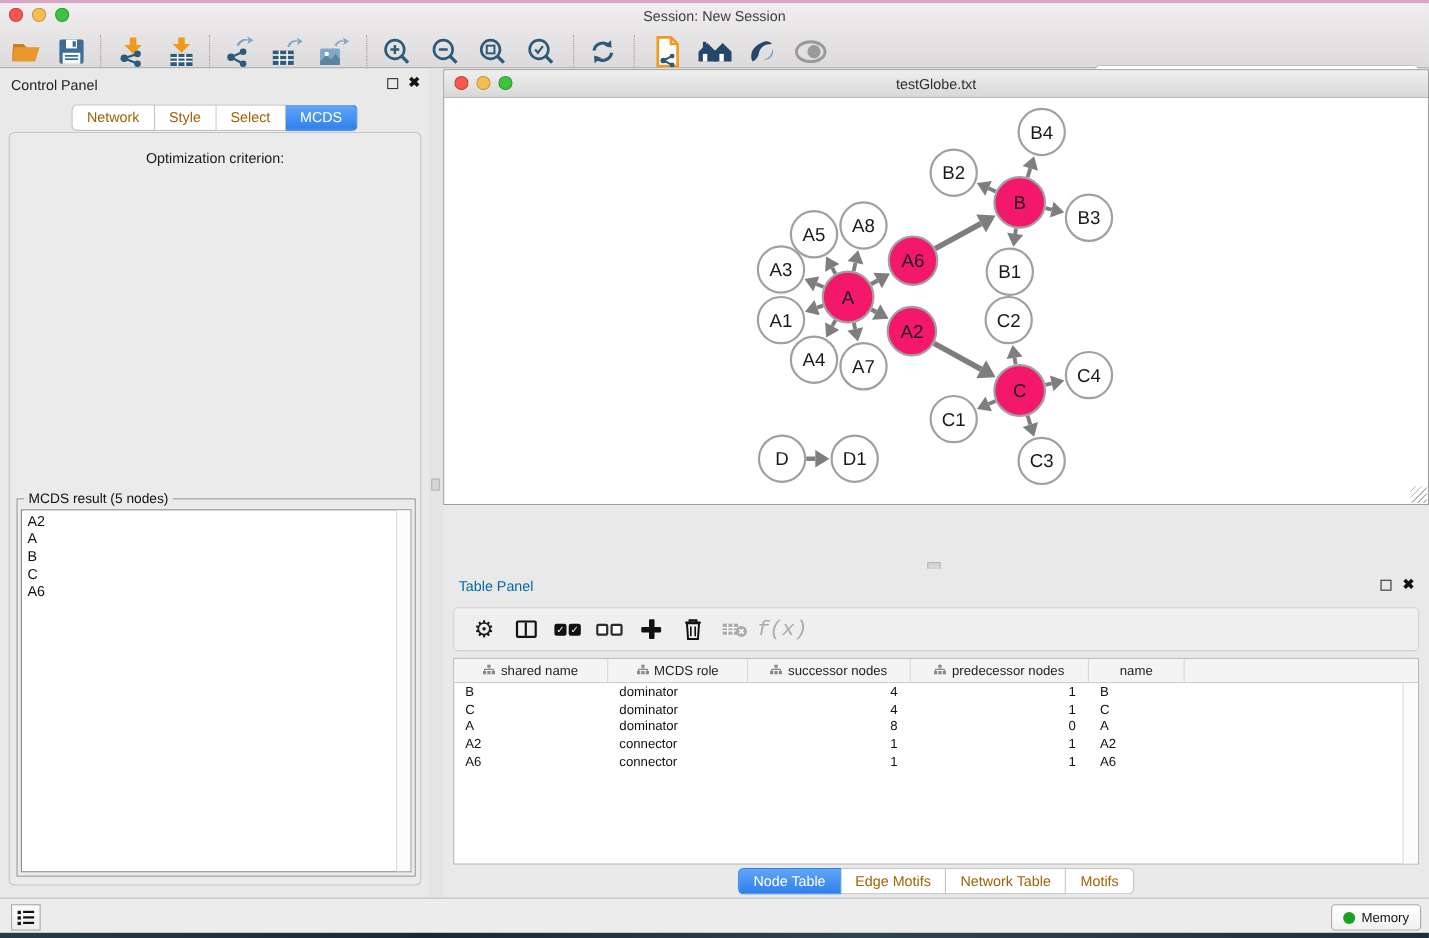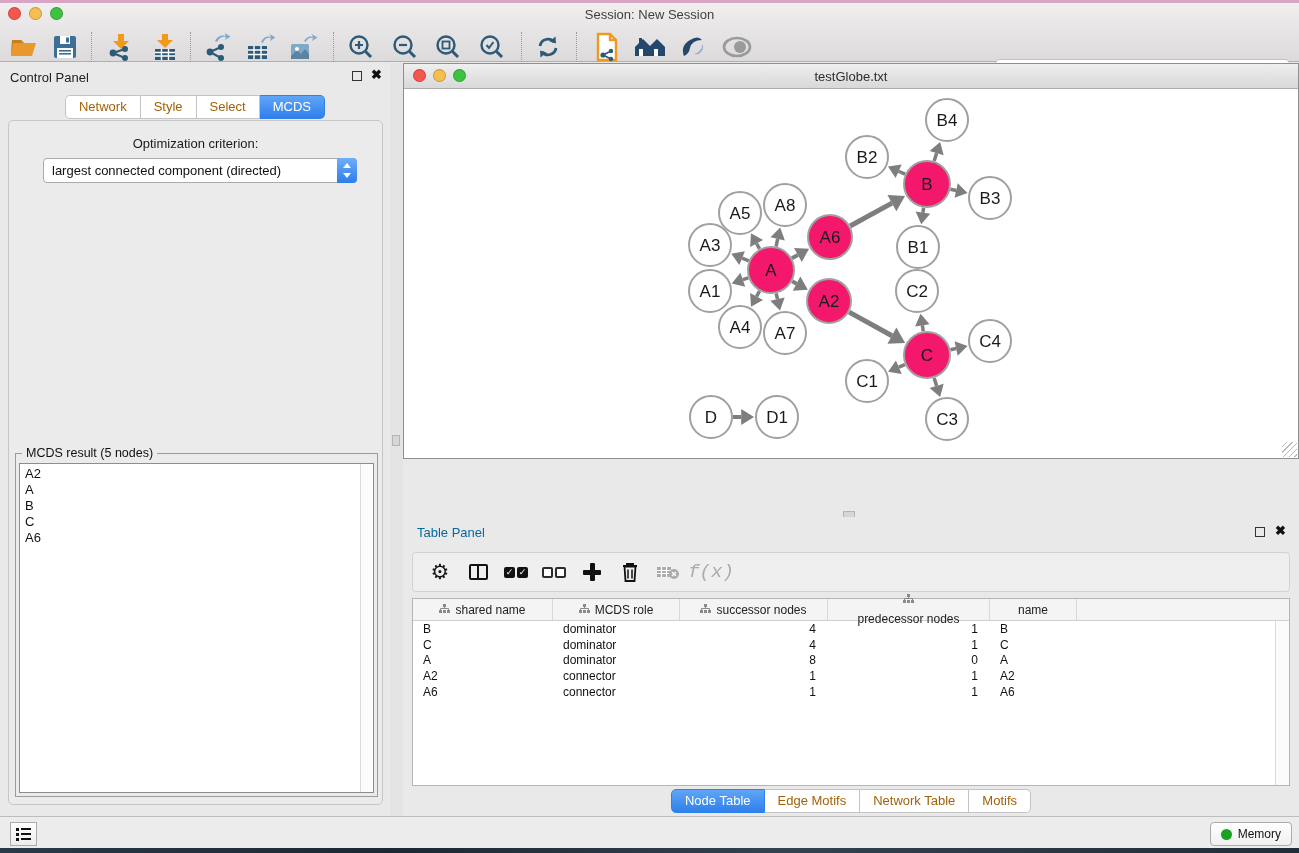--- a/index.html
+++ b/index.html
@@ -283,24 +283,20 @@
     </div>
     <div class="tabs-row" id="cp-tabs">
         <div class="tab">Network</div>
         <div class="tab">Style</div>
         <div class="tab">Select</div>
         <div class="tab selected">MCDS</div>
       </div>
 
     <div class="cp-group">
       <div class="opt-label">Optimization criterion:</div>
-      <div class="select-box">
-        <span class="sel-text">largest connected component (directed)</span>
-        <span class="stepper"></span>
-      </div>
       <div class="fieldset">
         <span class="fieldset-legend">MCDS result (5 nodes)</span>
         <div class="listbox">
           <div class="listbox-items" id="mcds-items">
               <div>A2</div>
               <div>A</div>
               <div>B</div>
               <div>C</div>
               <div>A6</div>
             </div>
@@ -525,21 +521,21 @@
           <div class="th" style="width: 148px;">
             <span><svg width="11" height="10" viewBox="0 0 11 10">
                 <rect x="4" y="0" width="3" height="3" fill="#8A8A8A"></rect>
                 <rect x="0" y="6" width="3" height="3" fill="#8A8A8A"></rect>
                 <rect x="4" y="6" width="3" height="3" fill="#8A8A8A"></rect>
                 <rect x="8" y="6" width="3" height="3" fill="#8A8A8A"></rect>
                 <path d="M5.5 3v1.5M1.5 6V4.5h8V6" stroke="#8A8A8A" fill="none"></path>
               </svg></span>
             <span>successor nodes</span>
           </div>
-          <div class="th" style="width: 162px; flex-direction: column;">
+          <div class="th" style="width: 162px;">
             <span><svg width="11" height="10" viewBox="0 0 11 10">
                 <rect x="4" y="0" width="3" height="3" fill="#8A8A8A"></rect>
                 <rect x="0" y="6" width="3" height="3" fill="#8A8A8A"></rect>
                 <rect x="4" y="6" width="3" height="3" fill="#8A8A8A"></rect>
                 <rect x="8" y="6" width="3" height="3" fill="#8A8A8A"></rect>
                 <path d="M5.5 3v1.5M1.5 6V4.5h8V6" stroke="#8A8A8A" fill="none"></path>
               </svg></span>
             <span>predecessor nodes</span>
           </div>
           <div class="th" style="width: 87px;">

